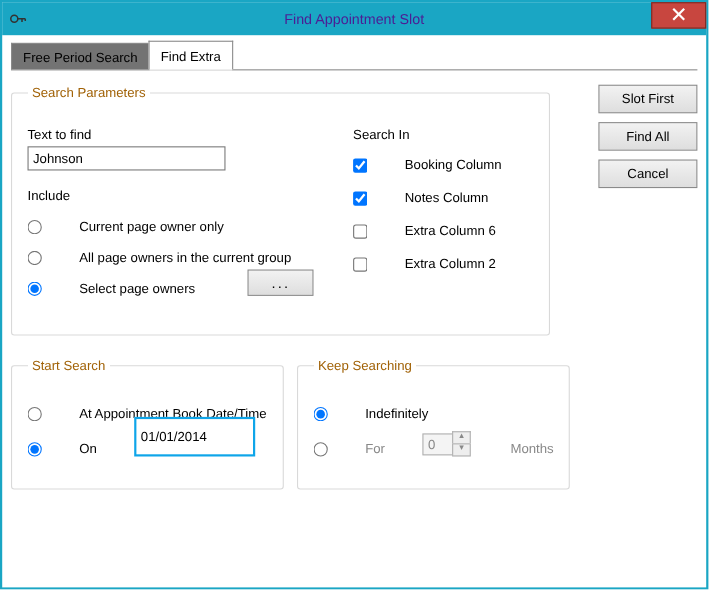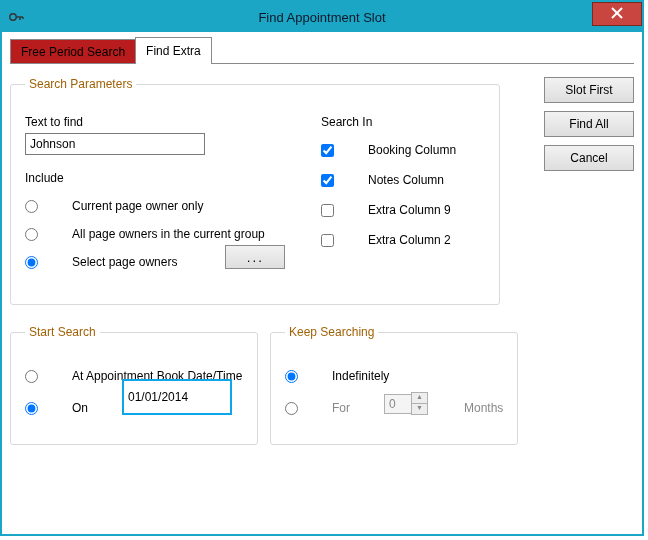--- a/index.html
+++ b/index.html
@@ -19,21 +19,21 @@
   }
   .titlebar {
     height: 30px;
     background: #1aa6c4;
     position: relative;
     display: flex;
     align-items: center;
     justify-content: center;
   }
   .title-text {
-    color: #0f172a;
+    color: #4c1d95;
     font-size: 13px;
   }
   .title-icon {
     position: absolute;
     left: 6px;
     top: 7px;
     width: 16px;
     height: 16px;
     color: #333;
   }
@@ -64,21 +64,21 @@
     height: 25px;
     border-bottom: 1px solid #8a8a8a;
     display: flex;
     align-items: flex-end;
   }
   .tab {
     height: 23px;
     padding: 0 10px;
     border: 1px solid #8a8a8a;
     border-bottom: none;
-    background: #b91c1c;
+    background: #737373;
     display: flex;
     align-items: center;
     font-size: 12px;
     margin-right: -1px;
     position: relative;
     cursor: default;
   }
   .tab.active {
     background: #fff;
     height: 25px;
@@ -318,21 +318,21 @@
             <div class="row">
               <input type="checkbox" checked="" style="">
               <label>Booking Column</label>
             </div>
             <div class="row">
               <input type="checkbox" checked="" style="">
               <label>Notes Column</label>
             </div>
             <div class="row">
               <input type="checkbox" style="">
-              <label>Extra Column 9</label>
+              <label>Extra Column 6</label>
             </div>
             <div class="row">
               <input type="checkbox" style="">
               <label>Extra Column 2</label>
             </div>
           </div>
         </div>
       </fieldset>
 
       <fieldset class="fs-start">

